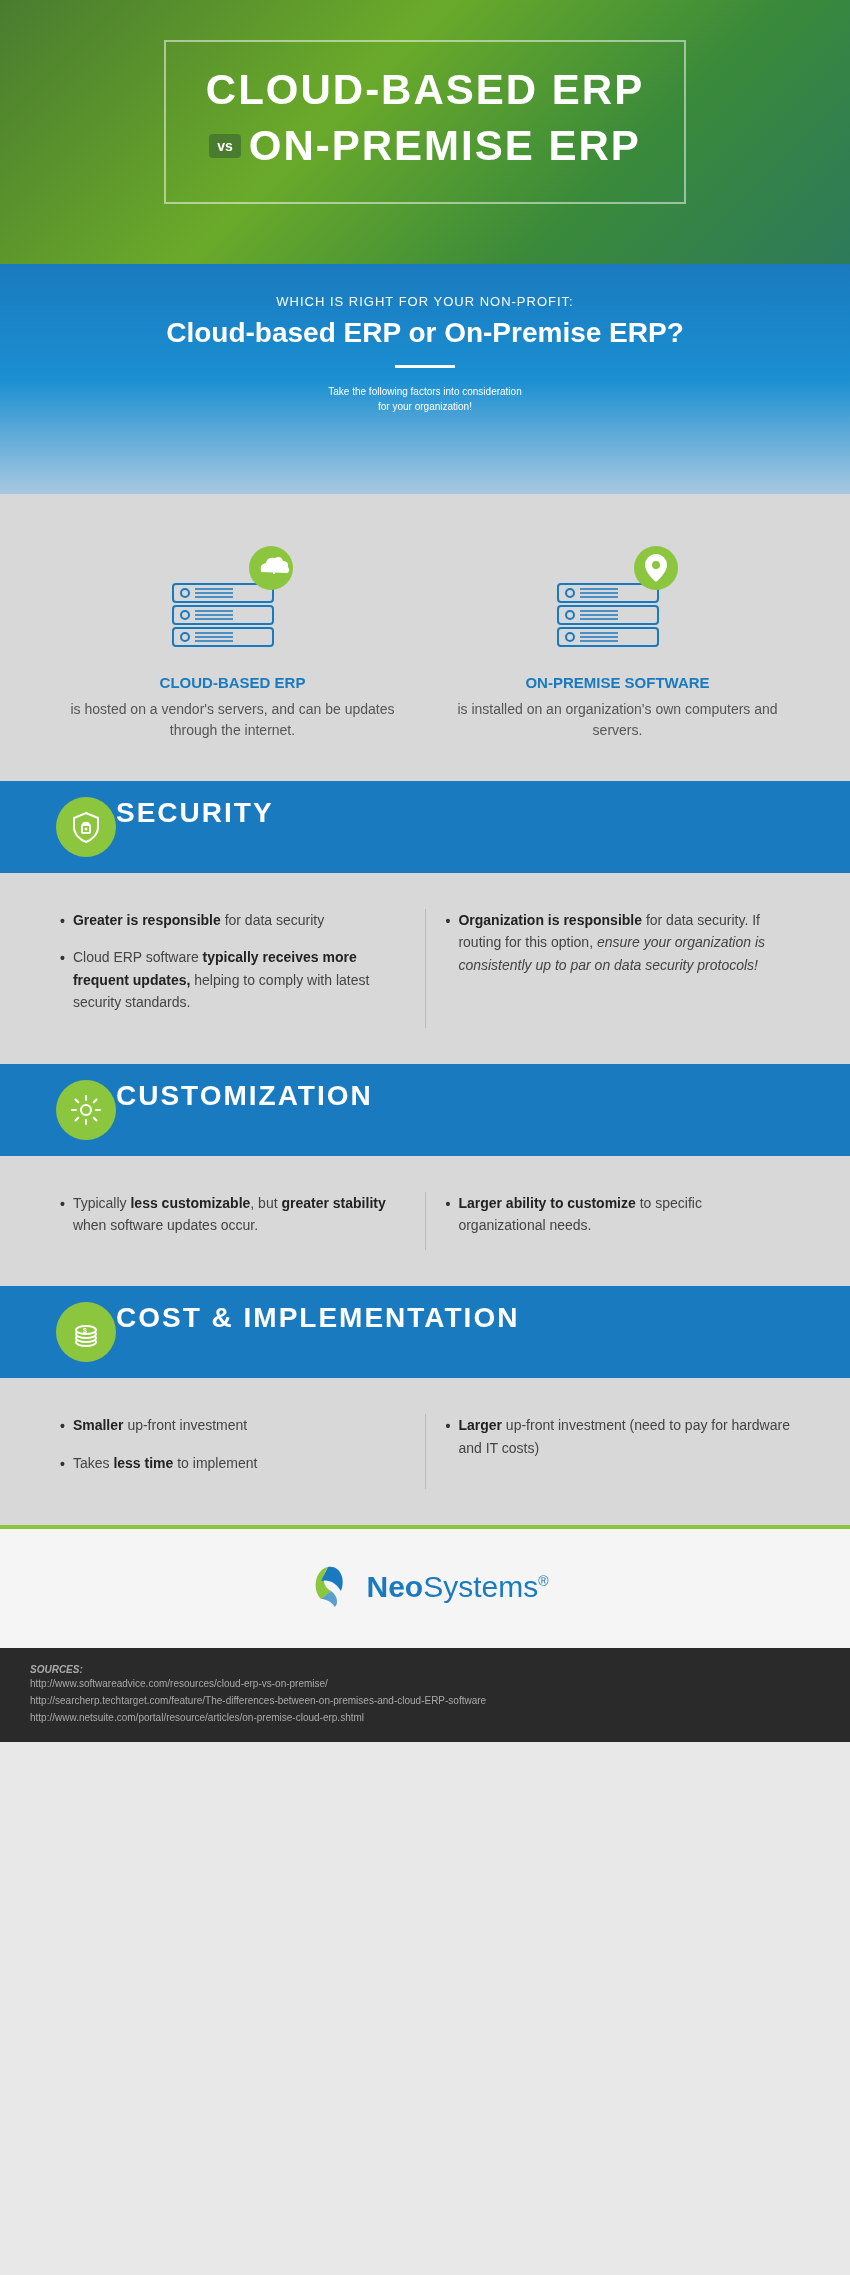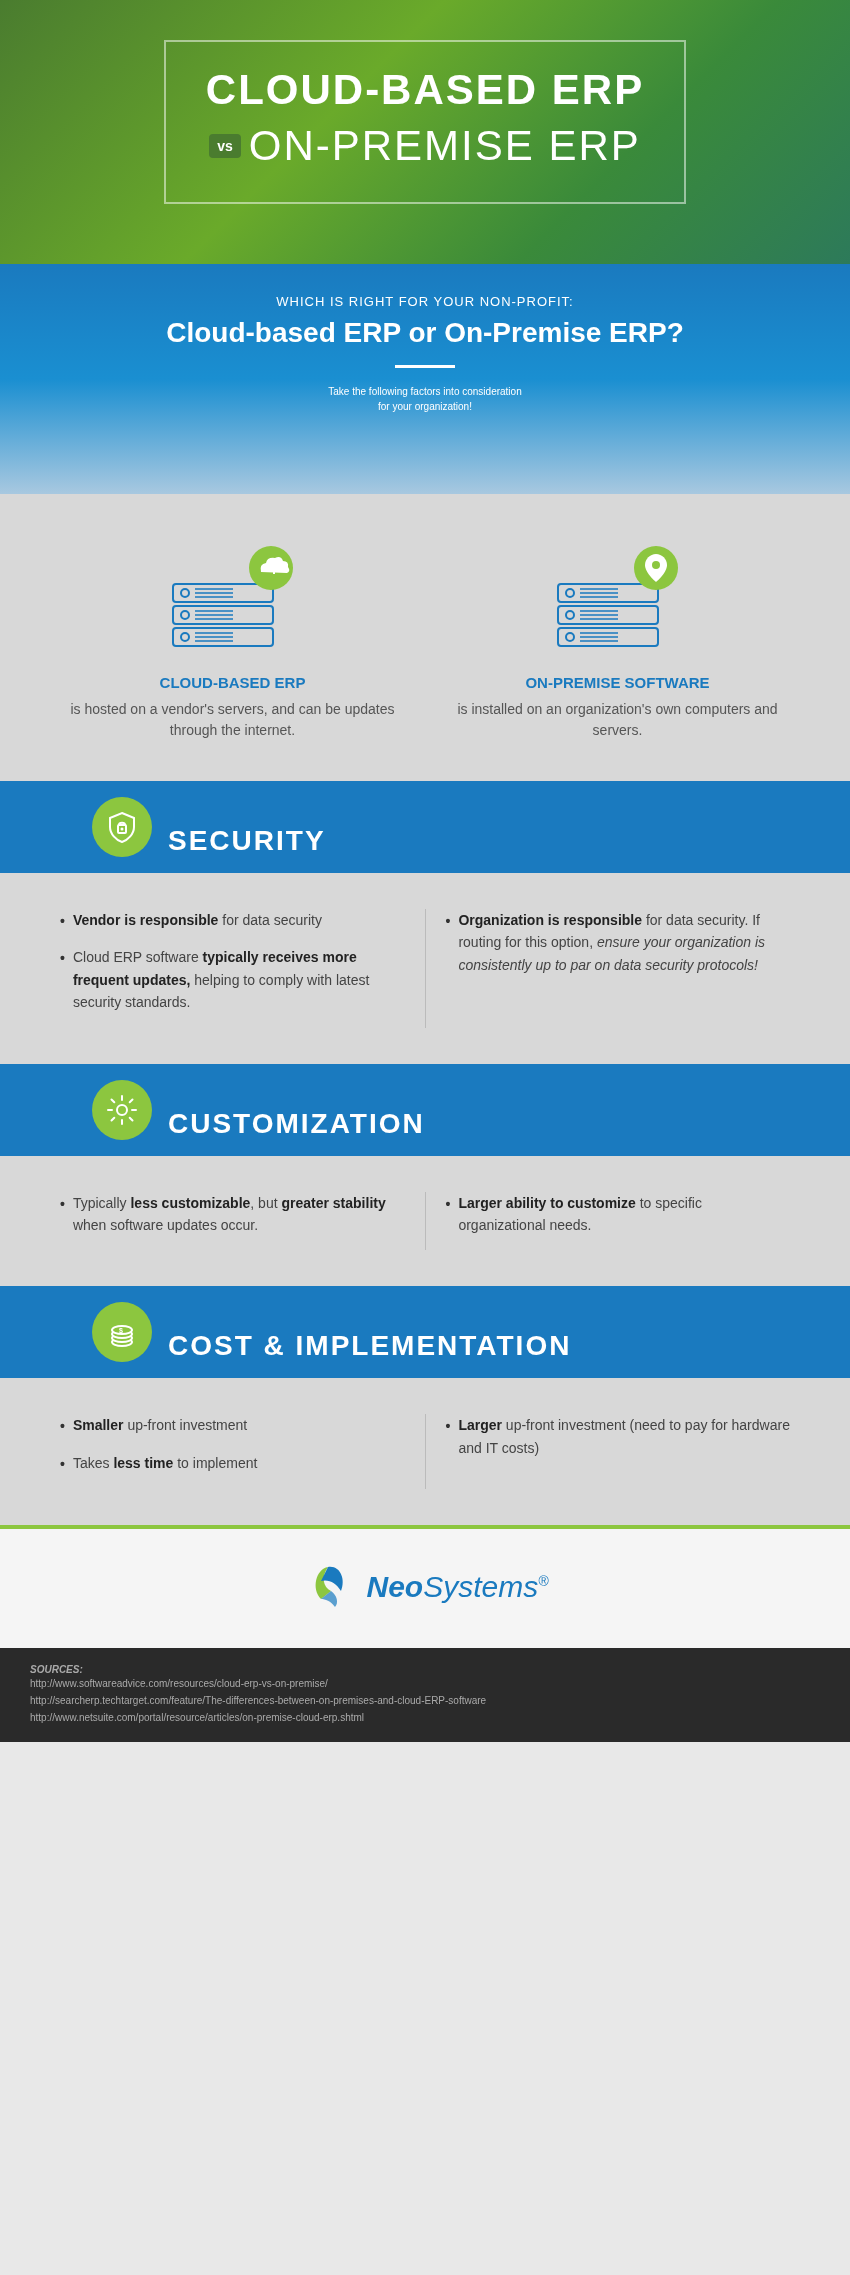--- a/index.html
+++ b/index.html
@@ -42,21 +42,21 @@
     .vs-badge {
       background: #4a7c2f;
       color: white;
       font-size: 14px;
       font-weight: bold;
       padding: 4px 8px;
       border-radius: 4px;
     }
     .header-title-line2 {
       font-size: 42px;
-      font-weight: 400;
+      font-weight: 700;
       color: white;
       letter-spacing: 2px;
       text-transform: uppercase;
     }
 
     
     .intro-section {
       background: linear-gradient(180deg, #1a7abf 0%, #1a8fd1 50%, #a8c8e0 100%);
       padding: 30px 80px 80px;
       text-align: center;
@@ -110,24 +110,23 @@
     }
     .def-text {
       font-size: 14px;
       color: #555;
       line-height: 1.5;
     }
 
     
     .section-header {
       background: #1a7abf;
-      padding: 16px 92px;
-      display: flex;
-      align-items: flex-end;
-      gap: 16px;
+      padding: 16px 56px;
+      display: flex;
+      align-items: flex-start;
     }
     .section-icon-circle {
       width: 60px;
       height: 60px;
       background: #8cc63f;
       border-radius: 50%;
       display: flex;
       align-items: center;
       justify-content: center;
       font-size: 28px;
@@ -175,21 +174,20 @@
     .bullet-text em {
       font-style: italic;
     }
 
     
     .logo-section {
       background: #f5f5f5;
       padding: 30px;
       text-align: center;
       border-top: 4px solid #8cc63f;
-      font-style: italic;
     }
     .logo-area {
       display: flex;
       align-items: center;
       justify-content: center;
       gap: 10px;
       margin-bottom: 4px;
     }
 
     
@@ -306,21 +304,21 @@
       <circle cx="16" cy="18" r="1.5" fill="white"></circle>
     </svg>
   </div>
   <div class="section-title">SECURITY</div>
 </div>
 
 <div class="content-section">
   <div class="content-col">
     <div class="bullet-item">
       <span class="bullet-dot">•</span>
-      <span class="bullet-text"><b>Vendor is responsible</b> for data security</span>
+      <span class="bullet-text"><b>Greater is responsible</b> for data security</span>
     </div>
     <div class="bullet-item">
       <span class="bullet-dot">•</span>
       <span class="bullet-text">Cloud ERP software <b>typically receives more frequent updates,</b> helping to comply with latest security standards.</span>
     </div>
   </div>
   <div class="content-col">
     <div class="bullet-item">
       <span class="bullet-dot">•</span>
       <span class="bullet-text"><b>Organization is responsible</b> for data security. If routing for this option, <em>ensure your organization is consistently up to par on data security protocols!</em></span>

